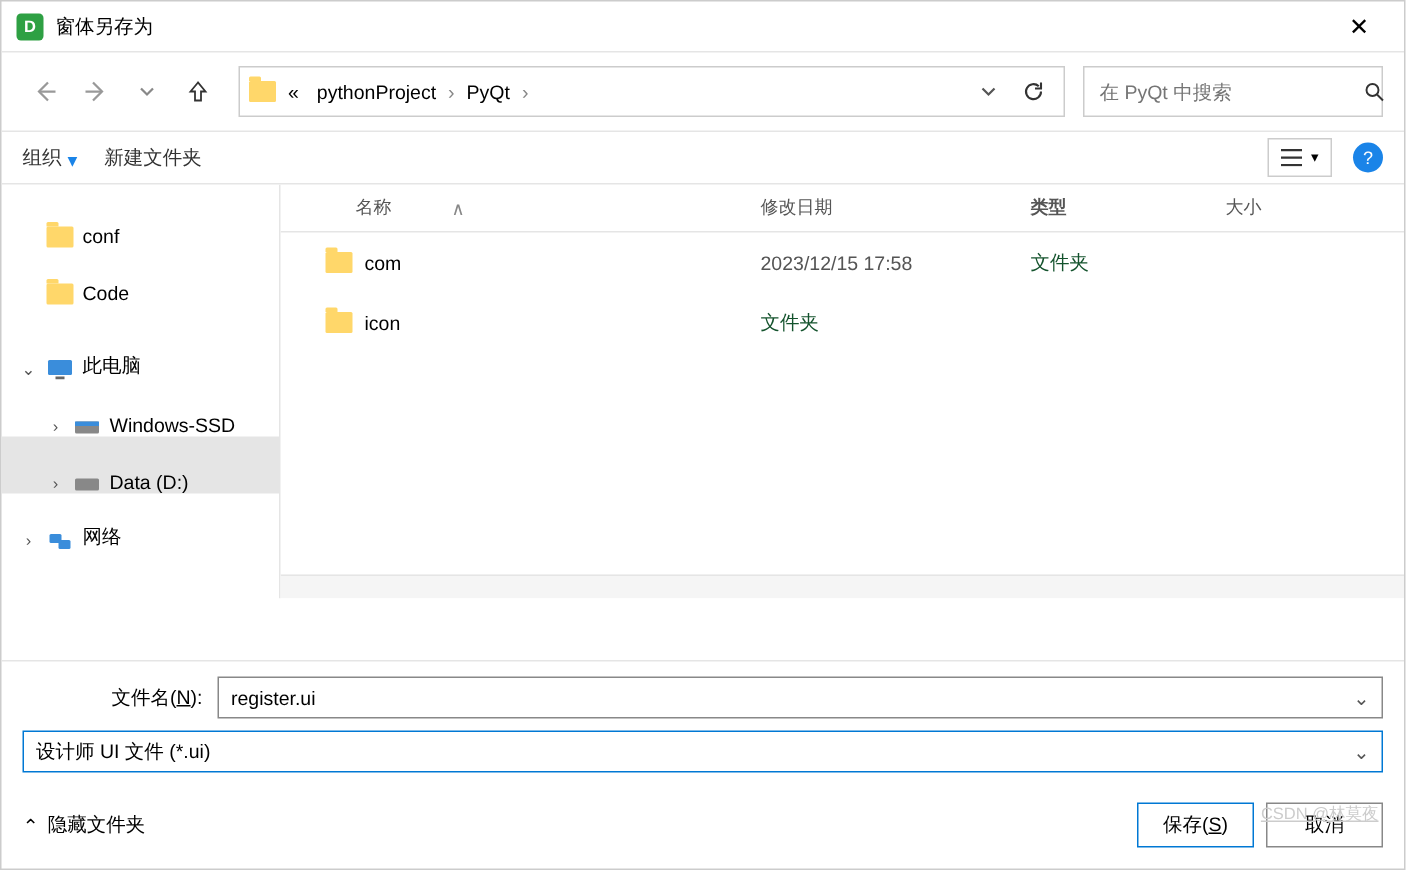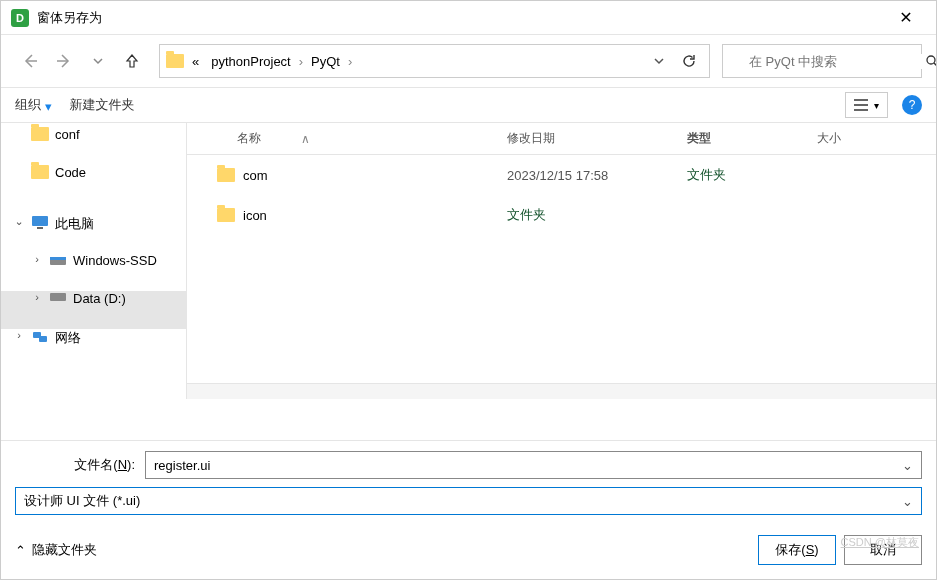--- a/index.html
+++ b/index.html
@@ -12,31 +12,31 @@
 .navbtn { width: 30px; height: 30px; display: flex; align-items: center; justify-content: center; color: #888; cursor: pointer; }
 .navbtn.active { color: #333; }
 .pathbox { flex: 1; height: 34px; border: 1px solid #ccc; margin: 0 8px; display: flex; align-items: center; padding: 0 6px; gap: 4px; }
 .pathbox .folder-icon { width: 18px; height: 14px; background: #ffd76a; border-radius: 1px; position: relative; }
 .pathbox .folder-icon::before { content: ""; position: absolute; top: -3px; left: 0; width: 8px; height: 3px; background: #ffd76a; border-radius: 1px 1px 0 0; }
 .path-seg { padding: 0 4px; cursor: pointer; }
 .path-sep { color: #888; }
 .path-flex { flex: 1; }
 .path-drop { color: #555; cursor: pointer; padding: 0 6px; }
 .path-refresh { color: #333; cursor: pointer; padding: 0 6px; font-size: 15px; }
-.searchbox { width: 200px; height: 34px; border: 1px solid #ccc; display: flex; align-items: center; padding: 0 26px; }
+.searchbox { width: 200px; height: 34px; border: 1px solid #ccc; display: flex; align-items: center; padding: 0 10px; }
 .searchbox input { border: none; outline: none; flex: 1; font-size: 13px; color: #666; }
 .searchbox .search-icon { color: #555; cursor: pointer; }
 .toolbar { height: 36px; display: flex; align-items: center; padding: 0 14px; border-top: 1px solid #e5e5e5; border-bottom: 1px solid #e5e5e5; }
 .tb-item { display: flex; align-items: flex-end; gap: 4px; margin-right: 18px; cursor: pointer; color: #333; }
 .tb-spacer { flex: 1; }
 .tb-view { border: 1px solid #ccc; height: 26px; padding: 0 8px; display: flex; align-items: center; gap: 6px; cursor: pointer; margin-right: 14px; }
 .tb-help { width: 20px; height: 20px; border-radius: 50%; background: #1a84e8; color: #fff; display: flex; align-items: center; justify-content: center; font-size: 12px; cursor: pointer; }
 .mainarea { flex: 1; display: flex; overflow: hidden; }
 .sidebar { width: 186px; border-right: 1px solid #e5e5e5; overflow-y: auto; padding-top: 4px; }
-.tree-item { height: 38px; display: flex; align-items: flex-start; padding-left: 12px; cursor: pointer; gap: 6px; }
+.tree-item { height: 38px; display: flex; align-items: flex-end; padding-left: 12px; cursor: pointer; gap: 6px; }
 .tree-item.indent1 { padding-left: 30px; }
 .tree-item.selected { background: #e5e5e5; }
 .tree-chevron { width: 12px; color: #555; font-size: 11px; display: inline-flex; justify-content: center; }
 .tree-icon { width: 18px; height: 14px; display: inline-block; }
 .tree-icon.folder { background: #ffd76a; border-radius: 1px; position: relative; }
 .tree-icon.folder::before { content: ""; position: absolute; top: -3px; left: 0; width: 8px; height: 3px; background: #ffd76a; border-radius: 1px 1px 0 0; }
 .tree-icon.pc { width: 18px; height: 14px; }
 .content { flex: 1; display: flex; flex-direction: column; overflow: hidden; }
 .colheader { height: 32px; display: flex; align-items: center; border-bottom: 1px solid #e5e5e5; color: #555; font-size: 12px; }
 .col-name { width: 320px; padding-left: 50px; display: flex; align-items: center; gap: 40px; }

